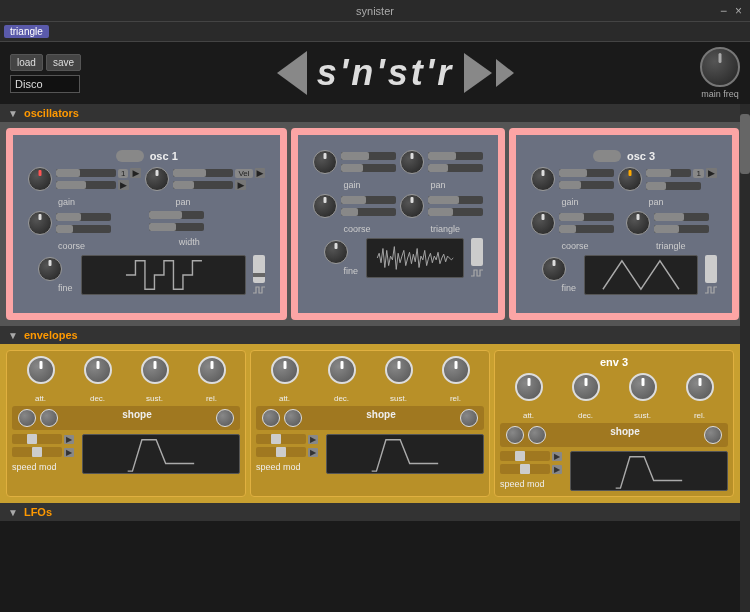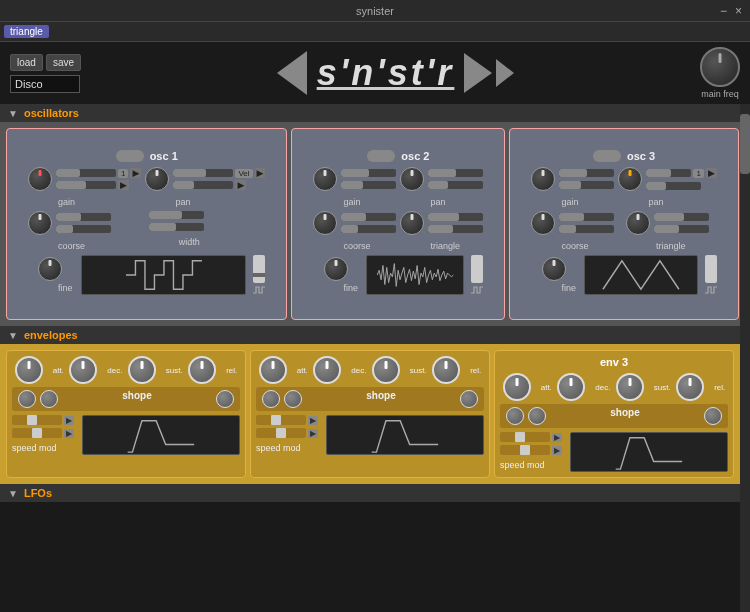--- a/index.html
+++ b/index.html
@@ -95,21 +95,20 @@
       width: 70px;
     }
 
     
     .logo-area {
       flex: 1;
       display: flex;
       align-items: center;
       justify-content: center;
       gap: 10px;
-      text-decoration: underline;
     }
     .logo-text {
       font-size: 32px;
       font-weight: bold;
       color: #ddd;
       letter-spacing: 4px;
       font-style: italic;
     }
     
     .tri-left {
@@ -192,22 +191,22 @@
       background: #555;
       padding: 6px;
       display: flex;
       gap: 4px;
     }
 
     .osc-panel {
       flex: 1;
       background: #6a7080;
       border-radius: 4px;
-      padding: 21px;
-      border: 1px solid #fca5a5;
+      padding: 15px;
+      border: 7px solid #fca5a5;
     }
     .osc-header {
       display: flex;
       align-items: center;
       justify-content: center;
       gap: 6px;
       margin-bottom: 5px;
     }
     .osc-toggle {
       width: 28px;
@@ -346,21 +345,21 @@
       font-weight: bold;
       color: #fff;
     }
     .env-knobs-row {
       display: flex;
       justify-content: space-around;
       margin-bottom: 3px;
     }
     .env-knob-group {
       display: flex;
-      flex-direction: row;
+      flex-direction: column;
       align-items: center;
       gap: 10px;
     }
     .knob-env {
       width: 28px;
       height: 28px;
       border-radius: 50%;
       background: radial-gradient(circle at 35% 35%, #888, #555);
       border: 2px solid #ddd;
       position: relative;
@@ -636,24 +635,20 @@
               <div style="position:absolute;bottom:6px;left:0;right:0;height:4px;background:#666;"></div>
             </div>
             <svg width="12" height="10">
               <polyline points="0,8 3,8 3,2 6,2 6,8 9,8 9,2 12,2" fill="none" stroke="#aaa" stroke-width="1.2"></polyline>
             </svg>
           </div>
         </div>
       </div>
 
       <div class="osc-panel">
-        <div class="osc-header">
-          <div class="osc-toggle"></div>
-          <span class="osc-title">osc 2</span>
-        </div>
         <div class="osc-two-col">
           <div class="osc-col-half">
             <div class="osc-row">
               <div class="knob-sm white-dot"></div>
               <div class="slider-group">
                 <div class="mini-slider" style="width:55px;">
                     <div class="mini-slider-fill" style="width:50%"></div>
                   </div>
                 <div class="mini-slider" style="width:55px;margin-top:2px;">
                     <div class="mini-slider-fill" style="width:40%"></div>

